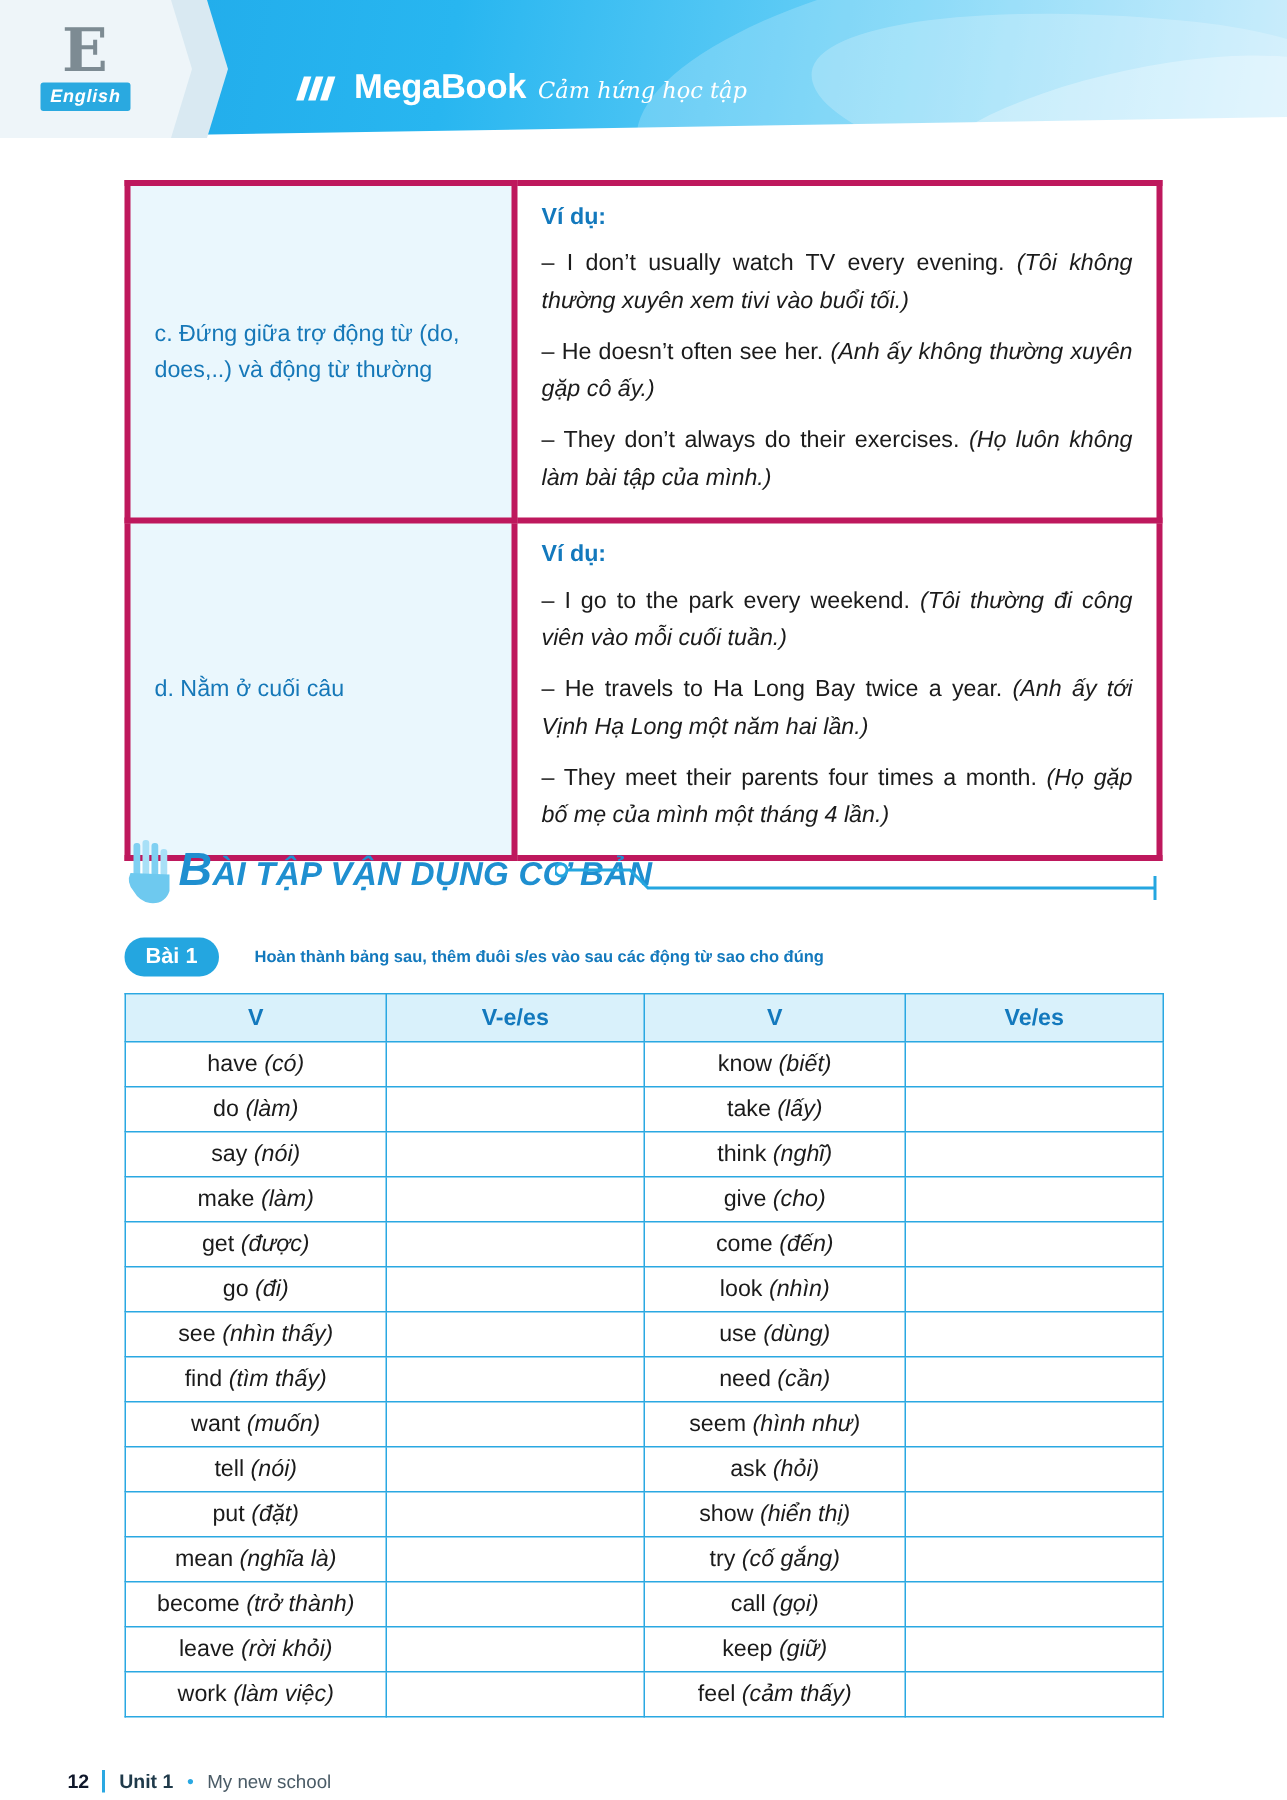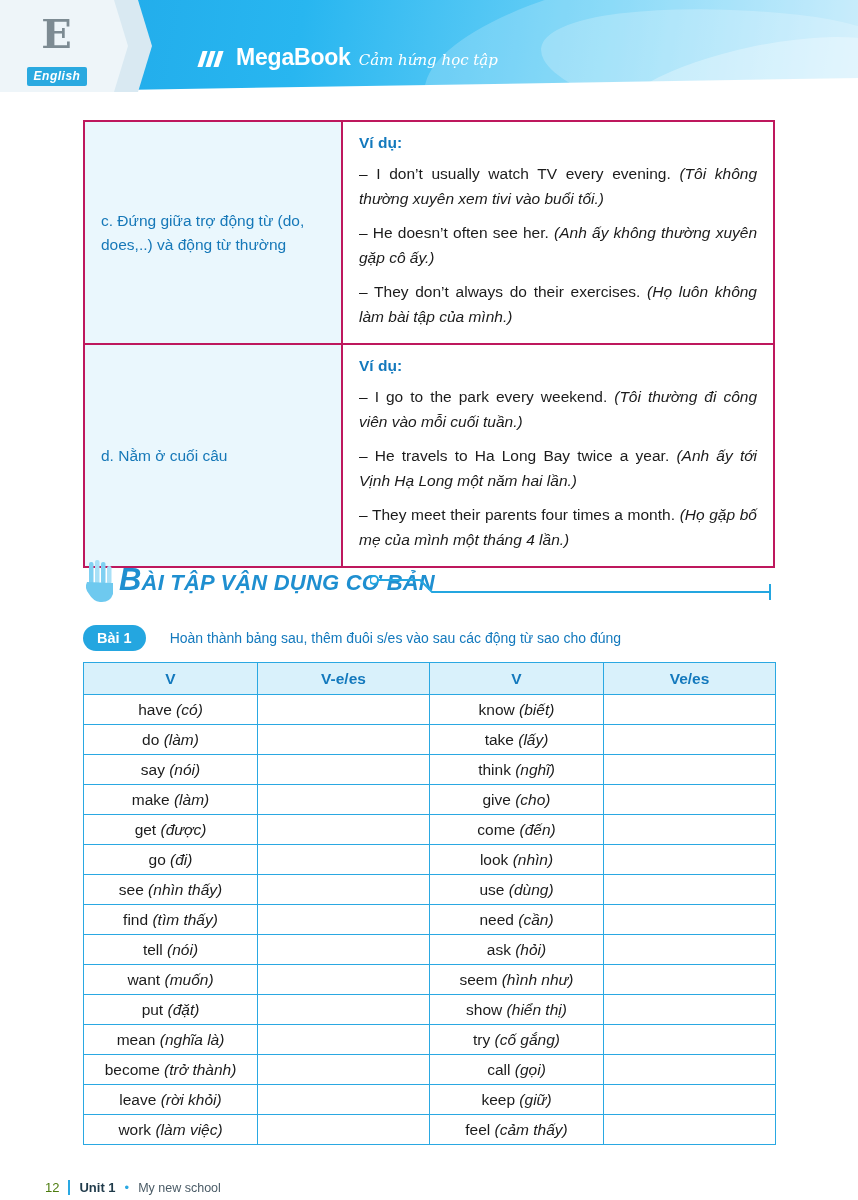--- a/index.html
+++ b/index.html
@@ -81,21 +81,21 @@
   .hdr-logo-e {
     font-family: "DejaVu Serif", serif;
     font-size: 40px;
     font-weight: bold;
     color: #7d8b93;
     line-height: 36px;
     letter-spacing: 1px;
   }
   .hdr-logo-word {
     display: inline-block;
-    margin-top: 15px;
+    margin-top: 3px;
     background: #2aa9e0;
     color: #ffffff;
     font-size: 12px;
     font-weight: bold;
     letter-spacing: 0.5px;
     padding: 2px 7px 3px 7px;
     border-radius: 2px;
     font-style: italic;
   }
   .hdr-brand {
@@ -145,21 +145,21 @@
 
   
   .ex-table {
     position: absolute;
     left: 83px; top: 20px;
     width: 692px;
     border-collapse: collapse;
     table-layout: fixed;
   }
   .ex-table td {
-    border: 2px solid #be185d;
+    border: 4px solid #be185d;
     background: #eaf7fd;
     vertical-align: middle;
     padding: 14px 16px;
   }
   .ex-table td.left-cell {
     width: 258px;
     color: #1678b8;
     font-size: 15.5px;
     line-height: 24px;
   }
@@ -230,22 +230,22 @@
     background: #24a6e0;
     color: #ffffff;
     font-weight: bold;
     font-size: 14.5px;
     padding: 5px 14px;
     border-radius: 13px;
     white-space: nowrap;
   }
   .ex-bar-text {
     color: #1379bd;
-    font-weight: normal;
-    font-size: 14px;
+    font-weight: bold;
+    font-size: 11px;
   }
 
   
   .verb-table {
     position: absolute;
     left: 83px; top: 562px;
     width: 692px;
     border-collapse: collapse;
     table-layout: fixed;
   }
@@ -271,22 +271,23 @@
   
   .footer {
     position: absolute;
     left: 45px; top: 1080px;
     display: flex;
     align-items: center;
     gap: 9px;
     font-size: 12.5px;
   }
   .footer-page {
-    color: #4d7c0f;
+    color: #0f172a;
     font-size: 13px;
+    font-weight: bold;
   }
   .footer-div {
     width: 2px; height: 15px;
     background: #2aa8e2;
     display: inline-block;
   }
   .footer-unit {
     color: #1f3a4a;
     font-weight: bold;
     font-size: 13px;
@@ -428,29 +429,29 @@
           <td><span>use </span><i>(dùng)</i></td>
           <td></td>
         </tr>
         <tr>
           <td><span>find </span><i>(tìm thấy)</i></td>
           <td></td>
           <td><span>need </span><i>(cần)</i></td>
           <td></td>
         </tr>
         <tr>
+          <td><span>want </span><i>(muốn)</i></td>
+          <td></td>
+          <td><span>seem </span><i>(hình như)</i></td>
+          <td></td>
+        </tr>
+        <tr>
           <td><span>tell </span><i>(nói)</i></td>
           <td></td>
           <td><span>ask </span><i>(hỏi)</i></td>
-          <td></td>
-        </tr>
-        <tr>
-          <td><span>want </span><i>(muốn)</i></td>
-          <td></td>
-          <td><span>seem </span><i>(hình như)</i></td>
           <td></td>
         </tr>
         <tr>
           <td><span>put </span><i>(đặt)</i></td>
           <td></td>
           <td><span>show </span><i>(hiển thị)</i></td>
           <td></td>
         </tr>
         <tr>
           <td><span>mean </span><i>(nghĩa là)</i></td>

